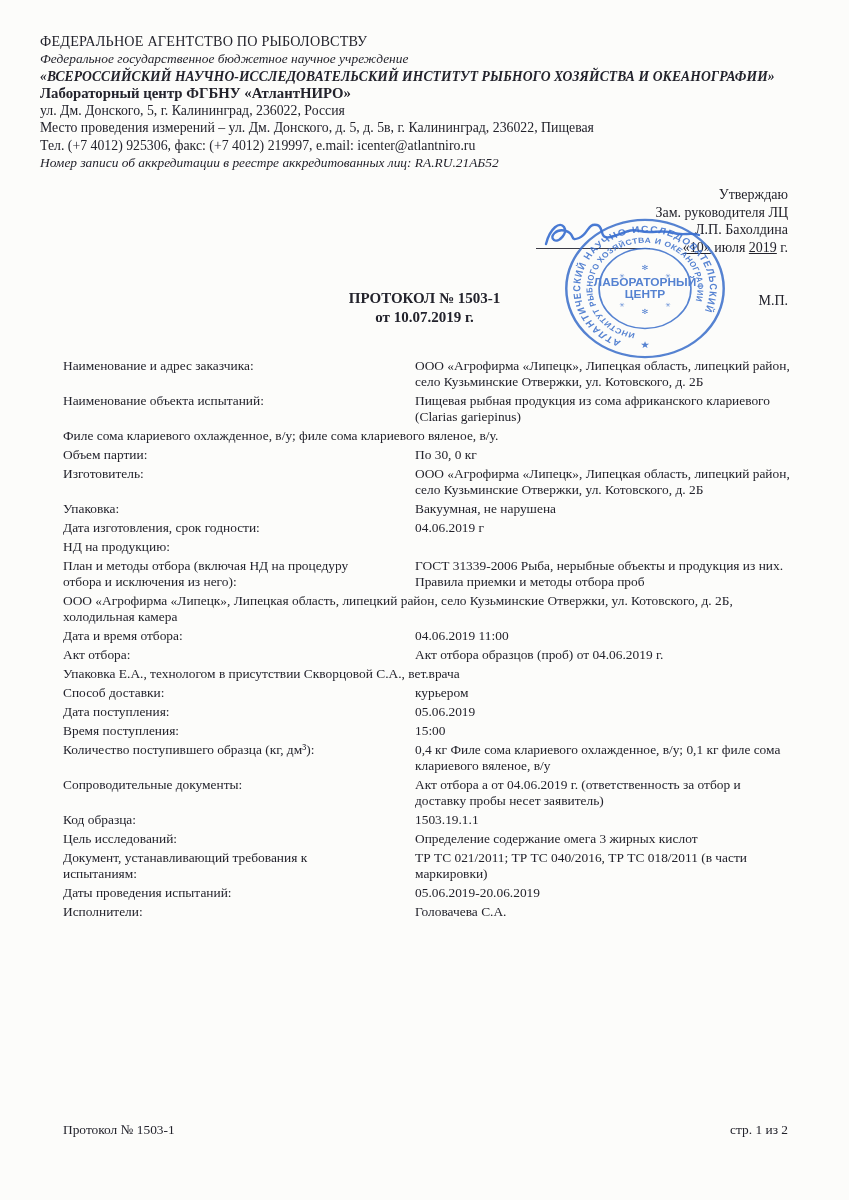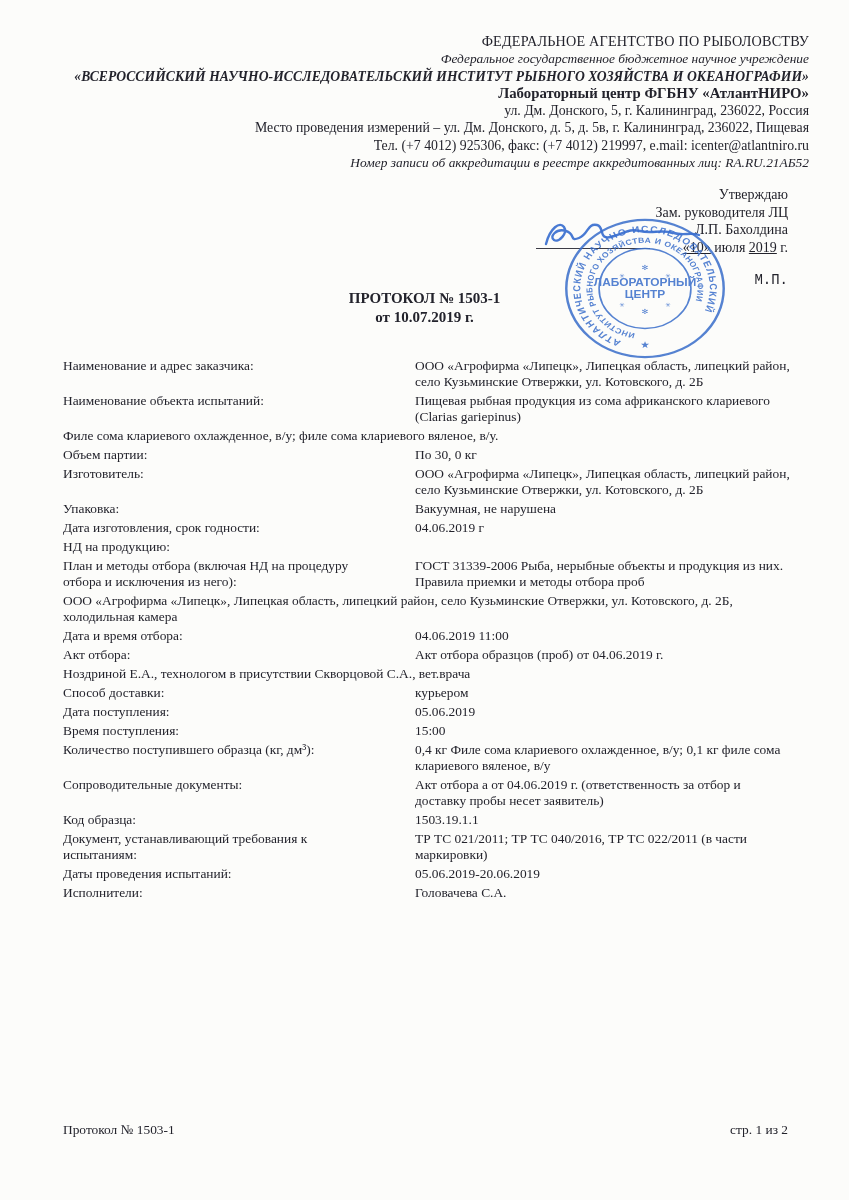--- a/index.html
+++ b/index.html
@@ -8,33 +8,33 @@
     width:849px;height:1200px;
     margin:0 auto;
     background:#fcfcfa;
     font-family:"Liberation Serif","DejaVu Serif",serif;
     color:#23232c;
     overflow:hidden;
   }
   
   .header{
     position:absolute;top:33px;left:40px;right:40px;
-    text-align:right;line-height:17.3px;font-size:13.8px;
+    text-align:left;line-height:17.3px;font-size:13.8px;
   }
   .header .h-caps{font-size:14.2px;letter-spacing:.2px;}
   .header .h-italic{font-style:italic;font-size:13.4px;}
   .header .h-bold-italic{font-style:italic;font-weight:bold;font-size:13.6px;letter-spacing:.1px;}
   .header .h-bold{font-weight:bold;font-size:14.8px;}
   
   .approval{
     position:absolute;top:186px;right:61px;
     text-align:right;font-size:14px;line-height:17.5px;
   }
   .approval .u{text-decoration:underline;text-align:center;}
-  .approval .mp{margin-top:16px;font-family:Liberation Mono, monospace;}
+  .approval .mp{margin-top:36px;}
   .sig-line{
     position:absolute;top:248px;left:536px;width:114px;height:0;
     border-top:1.2px solid #3c3c46;
   }
   
   .stamp{position:absolute;left:563px;top:217px;width:164px;height:143px;opacity:.88;}
   .signature{position:absolute;left:538px;top:214px;width:168px;height:44px;opacity:.92;}
   
   .title{
     position:absolute;top:289px;left:0;right:0;
@@ -158,21 +158,21 @@
       </div>
     <div class="row">
         <div class="label">Дата и время отбора:</div>
         <div class="value">04.06.2019 11:00</div>
       </div>
     <div class="row">
         <div class="label">Акт отбора:</div>
         <div class="value">Акт отбора образцов (проб) от 04.06.2019 г.</div>
       </div>
     <div class="row">
-        <div class="value">Ноздриной Е.А., технологом в присутствии Скворцовой С.А., вет.врача</div>
+        <div class="value">Упаковка Е.А., технологом в присутствии Скворцовой С.А., вет.врача</div>
       </div>
     <div class="row">
         <div class="label">Способ доставки:</div>
         <div class="value">курьером</div>
       </div>
     <div class="row">
         <div class="label">Дата поступления:</div>
         <div class="value">05.06.2019</div>
       </div>
     <div class="row">
@@ -185,22 +185,26 @@
       </div>
     <div class="row">
         <div class="label">Сопроводительные документы:</div>
         <div class="value">Акт отбора а от 04.06.2019 г. (ответственность за отбор и доставку пробы несет заявитель)</div>
       </div>
     <div class="row">
         <div class="label">Код образца:</div>
         <div class="value">1503.19.1.1</div>
       </div>
     <div class="row">
+        <div class="label">Цель исследований:</div>
+        <div class="value">Определение содержание омега 3 жирных кислот</div>
+      </div>
+    <div class="row">
         <div class="label">Документ, устанавливающий требования к испытаниям:</div>
-        <div class="value">ТР ТС 021/2011; ТР ТС 040/2016, ТР ТС 022/2011 (в части маркировки)</div>
+        <div class="value">ТР ТС 021/2011; ТР ТС 040/2016, ТР ТС 018/2011 (в части маркировки)</div>
       </div>
     <div class="row">
         <div class="label">Даты проведения испытаний:</div>
         <div class="value">05.06.2019-20.06.2019</div>
       </div>
     <div class="row">
         <div class="label">Исполнители:</div>
         <div class="value">Головачева С.А.</div>
       </div>
   </div>

